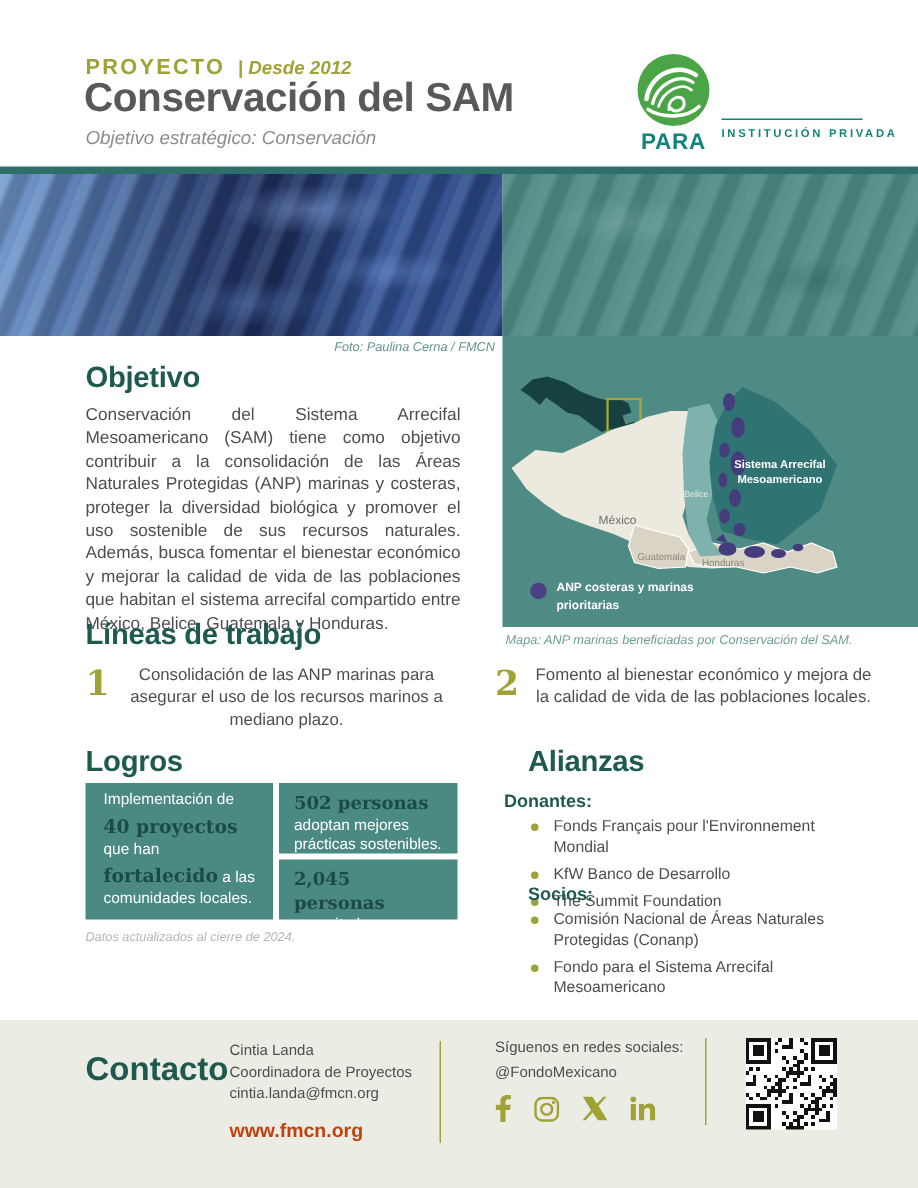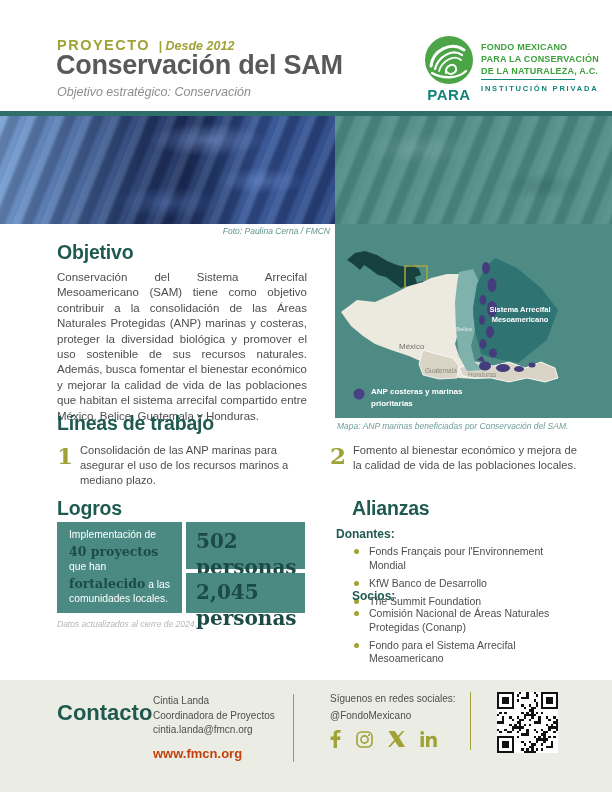--- a/index.html
+++ b/index.html
@@ -45,32 +45,32 @@
 
   
   .section-h { color:#1f5a50; font-weight:bold; font-size:19.5px; letter-spacing:-0.2px; }
   .objetivo-h { position:absolute; left:57px; top:241px; }
   .objetivo-p { position:absolute; left:57px; top:270px; width:250px; color:#4d4e50; font-size:11.5px; line-height:1.34; text-align:justify; }
 
   .lineas-h { position:absolute; left:57px; top:412px; }
   .linea-num { position:absolute; font-family:"DejaVu Serif", serif; font-weight:bold; color:#a0a236; font-size:23px; line-height:1; }
   .linea-num1 { left:57px; top:444px; }
   .linea-num2 { left:330px; top:444px; }
-  .linea-text { position:absolute; color:#4d4e50; font-size:11.2px; line-height:1.32; }
+  .linea-text { position:absolute; color:#4d4e50; font-size:11.2px; line-height:1.32;text-align:center; }
   .linea-text1 { left:80px; top:443px; width:222px; }
   .linea-text2 { left:353px; top:443px; width:232px; }
 
   .logros-h { position:absolute; left:57px; top:497px; }
   .stat-box { position:absolute; background:#4b8a83; color:#ffffff; }
   .stat-em { font-family:"DejaVu Serif", serif; font-weight:bold; color:#1c4b45; }
   .box1 { left:57px; top:522px; width:125px; height:91px; padding:32px 12px; font-size:10.3px; line-height:1.4; display:flex; align-items:center; }
   .box1 .stat-em { font-size:12.5px; }
   .box2 { left:186px; top:522px; width:119px; height:47px; padding:6px 10px; font-size:10.3px; line-height:1.3; }
   .box3 { left:186px; top:573px; width:119px; height:40px; padding:6px 10px; font-size:10.3px; line-height:1.3; }
-  .box2 .stat-em, .box3 .stat-em { font-size:20px; display:block; }
+  .box2 .stat-em, .box3 .stat-em { font-size:12px; display:block; }
   .logros-note { position:absolute; left:57px; top:619px; color:#b7b7af; font-style:italic; font-size:8.5px; }
 
   .alianzas-h { position:absolute; left:352px; top:497px; }
   .sub-label { position:absolute; color:#1f5a50; font-weight:bold; font-size:12px; }
   .donantes-label { left:336px; top:527px; }
   .socios-label { left:352px; top:589px; }
   .blist { position:absolute; left:352px; width:228px; list-style:none; }
   .donantes-list { top:545px; }
   .socios-list { top:607px; }
   .blist li { position:relative; padding-left:17px; color:#4d4e50; font-size:10.5px; line-height:1.3; margin-bottom:4.5px; }
@@ -104,25 +104,20 @@
 
   <svg class="logo-mark" viewBox="0 0 50 50">
     <circle cx="25" cy="25" r="24" fill="#4ba546"></circle>
     <path d="M7,31 C9,15 27,6 40,15" stroke="#fff" stroke-width="3" fill="none" stroke-linecap="round"></path>
     <path d="M11,34 C14,22 28,13 38,20" stroke="#fff" stroke-width="2.2" fill="none" stroke-linecap="round"></path>
     <path d="M15,36 C18,26 30,19 37,25" stroke="#fff" stroke-width="1.8" fill="none" stroke-linecap="round"></path>
     <path d="M22,38 C21,30 31,27 32,33 C33,38 26,41 23,37" stroke="#fff" stroke-width="2" fill="none" stroke-linecap="round"></path>
     <path d="M8,38 C18,44 34,44 42,36" stroke="#fff" stroke-width="2.4" fill="none" stroke-linecap="round"></path>
   </svg>
   <div class="logo-acronym">PARA</div>
-  <div class="logo-lines">
-    <div>FONDO MEXICANO</div>
-    <div>PARA LA CONSERVACIÓN</div>
-    <div>DE LA NATURALEZA, A.C.</div>
-  </div>
   <div class="logo-divider"></div>
   <div class="logo-tagline">INSTITUCIÓN PRIVADA</div>
 
   <div class="topbar"></div>
   <div class="hero"></div>
   <div class="hero-caption">Foto: Paulina Cerna / FMCN</div>
 
   <div class="panel">
     <div class="panel-texture"></div>
     <svg class="map-svg" viewBox="0 0 277 302">

